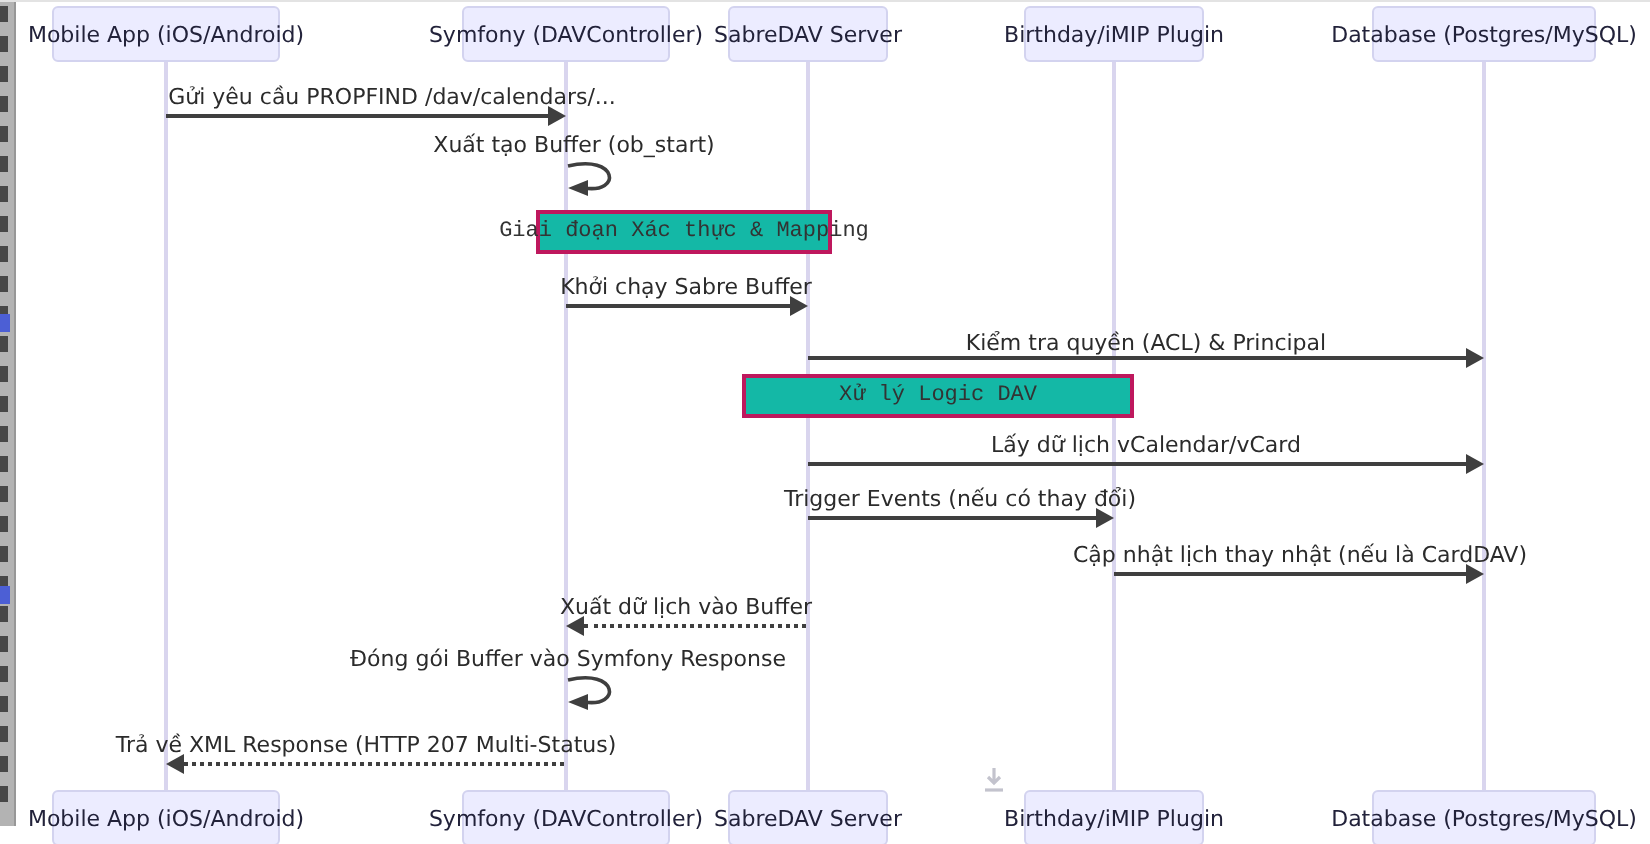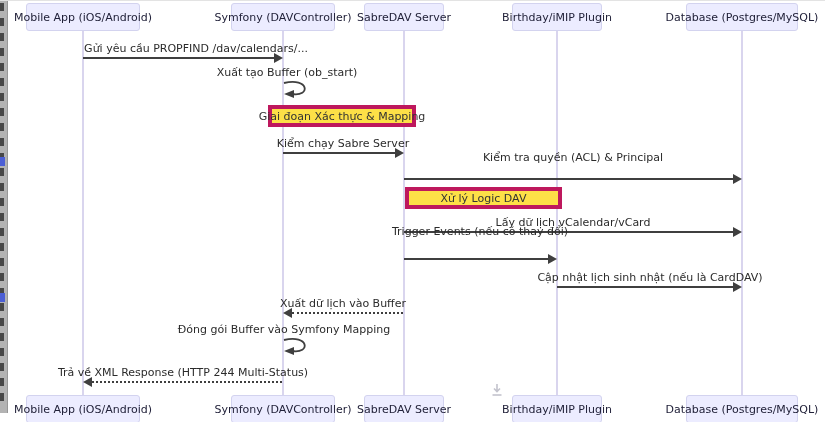--- a/index.html
+++ b/index.html
@@ -25,23 +25,23 @@
   .msg-label{position:absolute;transform:translateX(-50%);font-size:11px;line-height:13px;
     white-space:nowrap;z-index:2;color:#2b2b2b;}
   .line{position:absolute;height:0;z-index:2;}
   .line.solid{border-top:2px solid #3f3f3f;}
   .line.dotted{border-top:2px dotted #3f3f3f;}
   .head{position:absolute;width:0;height:0;z-index:2;}
   .head.right{border-top:5px solid transparent;border-bottom:5px solid transparent;border-left:9px solid #3f3f3f;}
   .head.left{border-top:5px solid transparent;border-bottom:5px solid transparent;border-right:9px solid #3f3f3f;}
   .selfloop{position:absolute;z-index:2;}
   
-  .note{position:absolute;height:22px;background:#fde047;border:4px solid #be185d;
+  .note{position:absolute;height:22px;background:#14b8a6;border:2px solid #be185d;
     display:flex;align-items:center;justify-content:center;font-size:11px;color:#333;
-    box-sizing:border-box;white-space:nowrap;z-index:3;}
+    box-sizing:border-box;white-space:nowrap;z-index:3;font-family:Liberation Mono, monospace;}
   
   .dl-btn{position:absolute;left:487px;top:379px;width:19px;height:19px;background:none;border:none;
     padding:0;cursor:pointer;z-index:5;display:flex;align-items:center;justify-content:center;}
 </style>
 </head>
 <body>
 
 <div class="stage">
 
   <div class="edge-strip">
@@ -100,69 +100,69 @@
       <path d="M2,4 C27,-2 29,18 10,15" fill="none" stroke="#3f3f3f" stroke-width="1.8"></path>
       <polygon points="2,15 12,11 12,19" fill="#3f3f3f"></polygon>
     </svg>
   </div>
 
   <div class="note" style="left:268px;top:104px;width:148px">
     <span>Giai đoạn Xác thực &amp; Mapping</span>
   </div>
 
   <div>
-    <div class="msg-label" style="left:343px;top:136px">Kiểm chạy Sabre Server</div>
+    <div class="msg-label" style="left:343px;top:136px">Khởi chạy Sabre Buffer</div>
     <div class="line solid" style="left:283px;top:151px;width:112px"></div>
     <div class="head right" style="left:395px;top:147px"></div>
   </div>
 
   <div>
-    <div class="msg-label" style="left:573px;top:150px">Kiểm tra quyền (ACL) &amp; Principal</div>
+    <div class="msg-label" style="left:573px;top:164px">Kiểm tra quyền (ACL) &amp; Principal</div>
     <div class="line solid" style="left:404px;top:177px;width:329px"></div>
     <div class="head right" style="left:733px;top:173px"></div>
   </div>
 
-  <div class="note" style="left:405px;top:186px;width:157px">
+  <div class="note" style="left:371px;top:186px;width:196px">
     <span>Xử lý Logic DAV</span>
   </div>
 
   <div>
     <div class="msg-label" style="left:573px;top:215px">Lấy dữ lịch vCalendar/vCard</div>
     <div class="line solid" style="left:404px;top:230px;width:329px"></div>
     <div class="head right" style="left:733px;top:226px"></div>
   </div>
 
   <div>
-    <div class="msg-label" style="left:480px;top:224px">Trigger Events (nếu có thay đổi)</div>
+    <div class="msg-label" style="left:480px;top:242px">Trigger Events (nếu có thay đổi)</div>
     <div class="line solid" style="left:404px;top:257px;width:144px"></div>
     <div class="head right" style="left:548px;top:253px"></div>
   </div>
 
   <div>
-    <div class="msg-label" style="left:650px;top:270px">Cập nhật lịch sinh nhật (nếu là CardDAV)</div>
+    <div class="msg-label" style="left:650px;top:270px">Cập nhật lịch thay nhật (nếu là CardDAV)</div>
     <div class="line solid" style="left:557px;top:285px;width:176px"></div>
     <div class="head right" style="left:733px;top:281px"></div>
   </div>
 
   <div>
     <div class="msg-label" style="left:343px;top:296px">Xuất dữ lịch vào Buffer</div>
     <div class="line dotted" style="left:292px;top:311px;width:111px"></div>
     <div class="head left" style="left:283px;top:307px"></div>
   </div>
 
   <div>
-    <div class="msg-label" style="left:284px;top:322px">Đóng gói Buffer vào Symfony Mapping</div>
+    <div class="msg-label" style="left:284px;top:322px">Đóng gói Buffer vào Symfony Response</div>
     <svg class="selfloop" style="left:282px;top:335px" width="32" height="20" viewBox="0 0 32 20">
       <path d="M2,4 C27,-2 29,18 10,15" fill="none" stroke="#3f3f3f" stroke-width="1.8"></path>
       <polygon points="2,15 12,11 12,19" fill="#3f3f3f"></polygon>
     </svg>
   </div>
 
   <div>
-    <div class="msg-label" style="left:183px;top:365px">Trả về XML Response (HTTP 244 Multi-Status)</div>
+    <div class="msg-label" style="left:183px;top:365px">Trả về XML Response (HTTP 207 Multi-Status)</div>
     <div class="line dotted" style="left:92px;top:380px;width:190px"></div>
     <div class="head left" style="left:83px;top:376px"></div>
   </div>
 
   <button class="dl-btn">
     <svg width="16" height="16" viewBox="0 0 16 16">
       <path d="M8 2 L8 9 M5 6.5 L8 9.5 L11 6.5" fill="none" stroke="#c3c3cd" stroke-width="1.6"></path>
       <path d="M3.5 13 L12.5 13" stroke="#c3c3cd" stroke-width="1.6"></path>
     </svg>
   </button>

